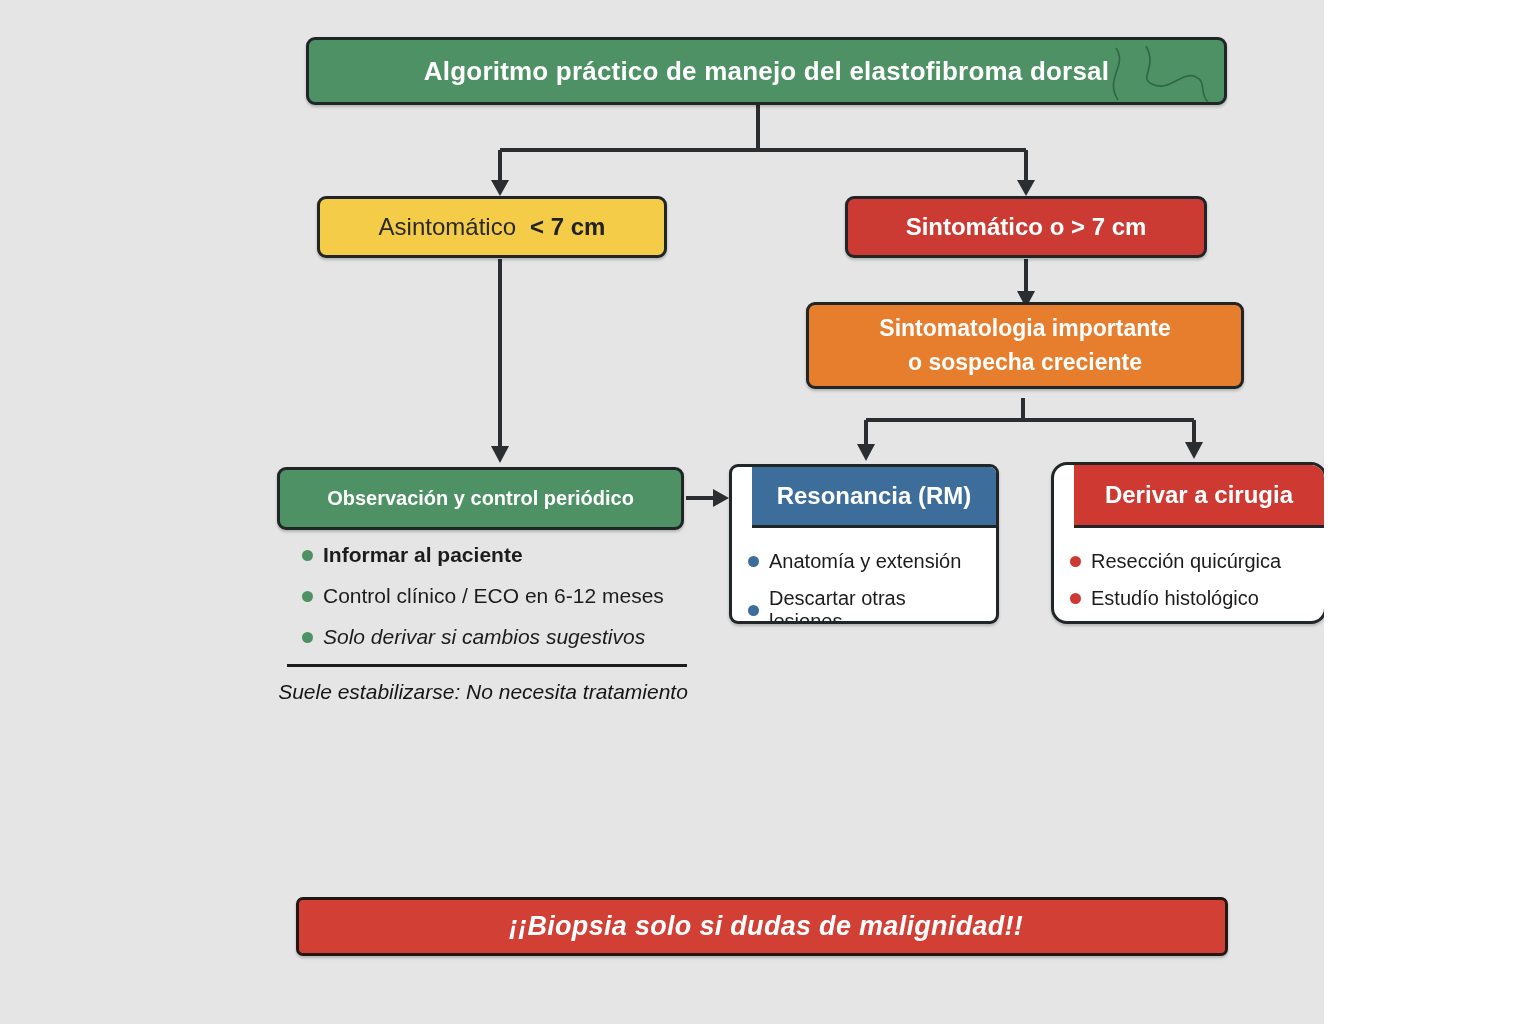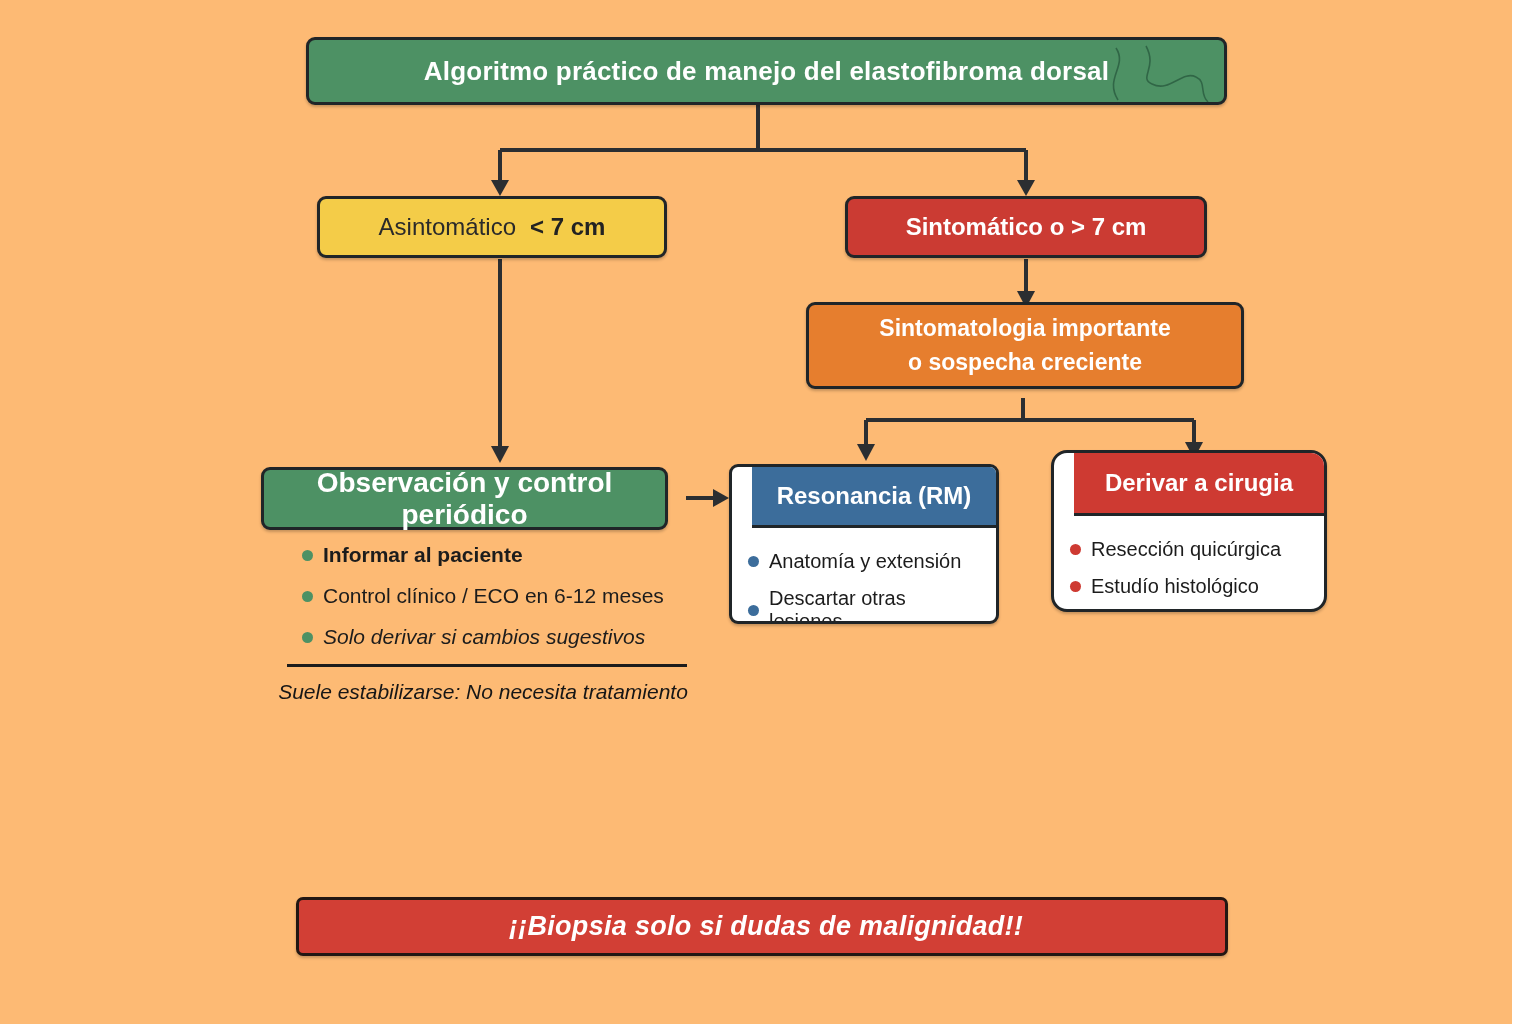--- a/index.html
+++ b/index.html
@@ -1,41 +1,41 @@
 <!DOCTYPE html>
 <html><head>
 <meta charset="utf-8">
 <style>
   html,body{margin:0;padding:0;background:#ffffff;}
   .canvas{
-    position:relative;width:1512px;height:1024px;background:#fdba74;overflow:hidden;
+    position:relative;width:1324px;height:1024px;background:#e5e5e5;overflow:hidden;
     font-family:"Liberation Sans","DejaVu Sans",sans-serif;color:#222;
   }
   .box{position:absolute;box-sizing:border-box;border:3.5px solid #202528;border-radius:9px;
        display:flex;align-items:center;justify-content:center;text-align:center;
        box-shadow:0 2px 3px rgba(0,0,0,.22);}
   .title-box{left:306px;top:37px;width:921px;height:68px;background:#4d9164;
              color:#fff;font-weight:bold;font-size:26px;letter-spacing:.2px;}
   .squiggle{position:absolute;right:6px;top:4px;pointer-events:none;}
   .yellow-box{left:317px;top:196px;width:350px;height:62px;background:#f4cc48;
               color:#2a2a2a;font-size:24px;}
   .yellow-box .crit{font-weight:bold;margin-left:14px;color:#222;}
   .red-box{left:845px;top:196px;width:362px;height:62px;background:#cb3b33;
            color:#fff;font-weight:bold;font-size:24px;}
   .orange-box{left:806px;top:302px;width:438px;height:87px;background:#e67e2e;
               color:#fff;font-weight:bold;font-size:23px;line-height:1.45;flex-direction:column;}
-  .green-box{left:261px;top:467px;width:407px;height:63px;background:#4d9164;
-             color:#fff;font-weight:bold;font-size:28px;}
+  .green-box{left:277px;top:467px;width:407px;height:63px;background:#4d9164;
+             color:#fff;font-weight:bold;font-size:20px;}
   .card{position:absolute;box-sizing:border-box;border:3px solid #202528;border-radius:9px;
         background:#fff;box-shadow:0 2px 3px rgba(0,0,0,.22);overflow:hidden;}
   .card .hdr{box-sizing:border-box;border-bottom:3px solid #202528;color:#fff;font-weight:bold;
              font-size:24px;display:flex;align-items:center;justify-content:center;margin-left:20px;}
   .card-blue{left:729px;top:464px;width:270px;height:160px;}
   .card-blue .hdr{height:61px;background:#3c6d9b;}
-  .card-red{left:1051px;top:450px;width:276px;height:162px;border-radius:16px;}
+  .card-red{left:1051px;top:462px;width:276px;height:162px;border-radius:16px;}
   .card-red .hdr{height:63px;background:#ce3a32;}
   .card .body{padding:13px 14px 8px 16px;}
   .brow{display:flex;align-items:center;gap:10px;margin:9px 0 14px 0;font-size:20px;color:#1c1c1c;}
   .dot{width:11px;height:11px;border-radius:50%;flex:0 0 auto;}
   .dot-blue{background:#3c6d9b;}
   .dot-red{background:#ce3a32;}
   .dot-green{background:#4d9164;}
   .obs-list{position:absolute;left:302px;top:543px;width:400px;}
   .obs-list .brow{font-size:21px;margin:0 0 17px 0;}
   .b-bold{font-weight:bold;}

